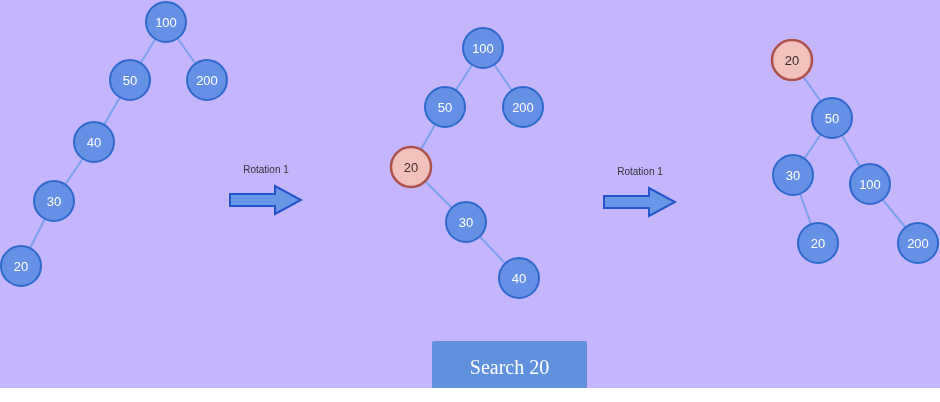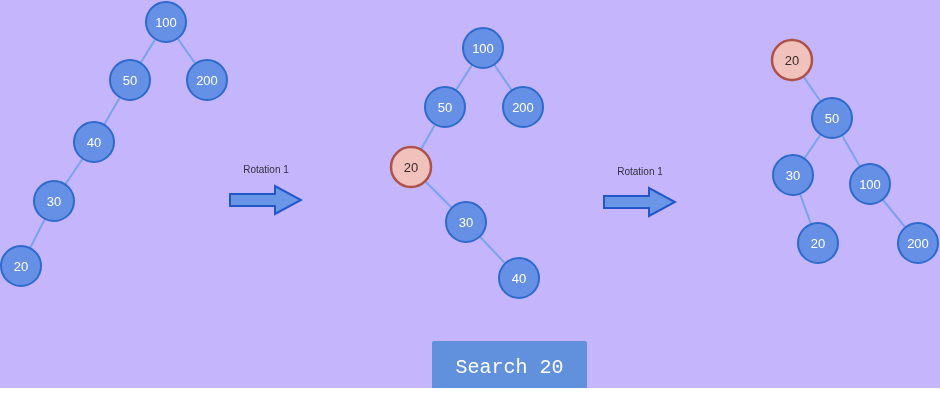--- a/index.html
+++ b/index.html
@@ -37,21 +37,21 @@
   #rotation-1 { left: 229px; top: 162px; }
   #rotation-2 { left: 603px; top: 164px; }
   #search-button {
     position: absolute;
     left: 432px; top: 341px;
     width: 155px; height: 52px;
     background: var(--button-bg, #6190dd);
     color: var(--button-text, #ffffff);
     border: none;
     border-radius: 2px;
-    font-family: Liberation Mono, monospace;
+    font-family: Liberation Serif, serif;
     font-size: 20px;
     display: flex;
     align-items: center;
     justify-content: center;
     cursor: pointer;
   }
 </style>
 </head>
 <body>
 

